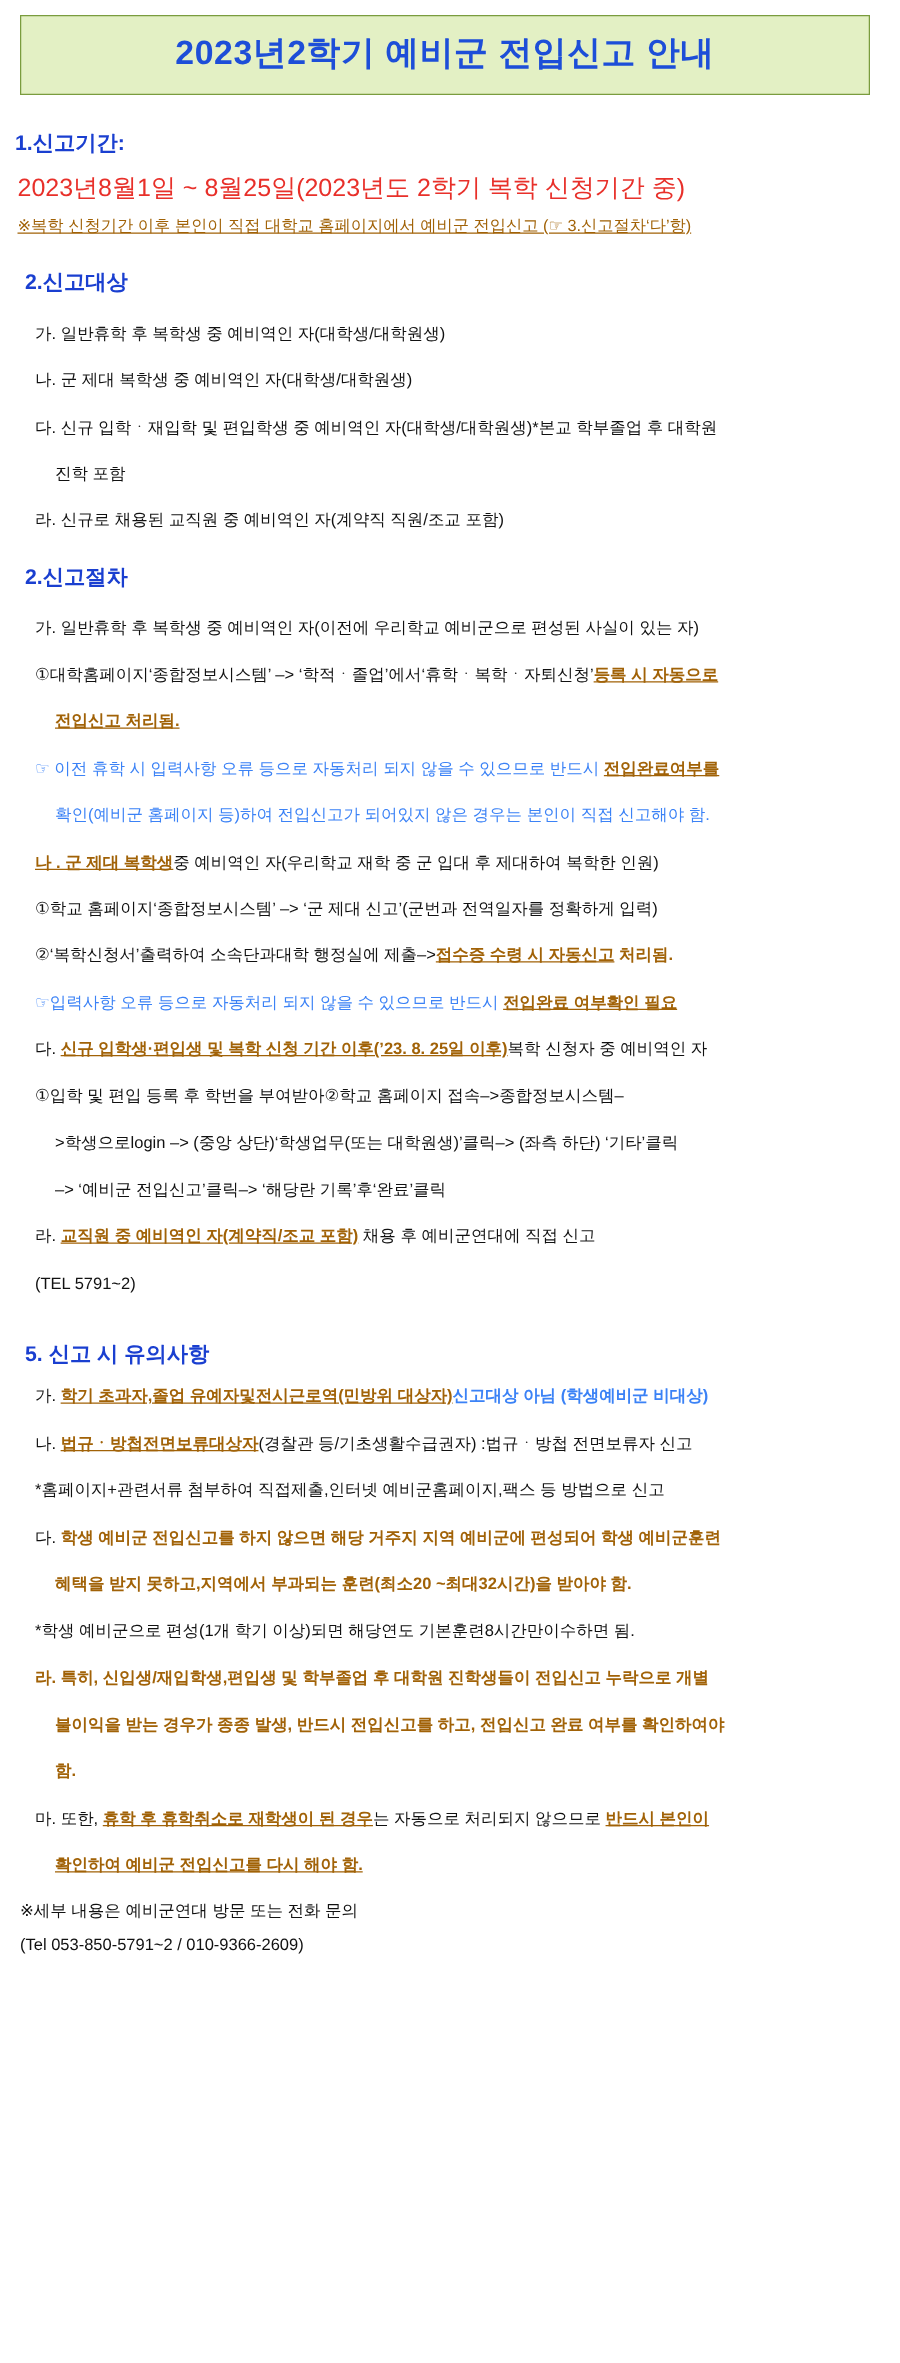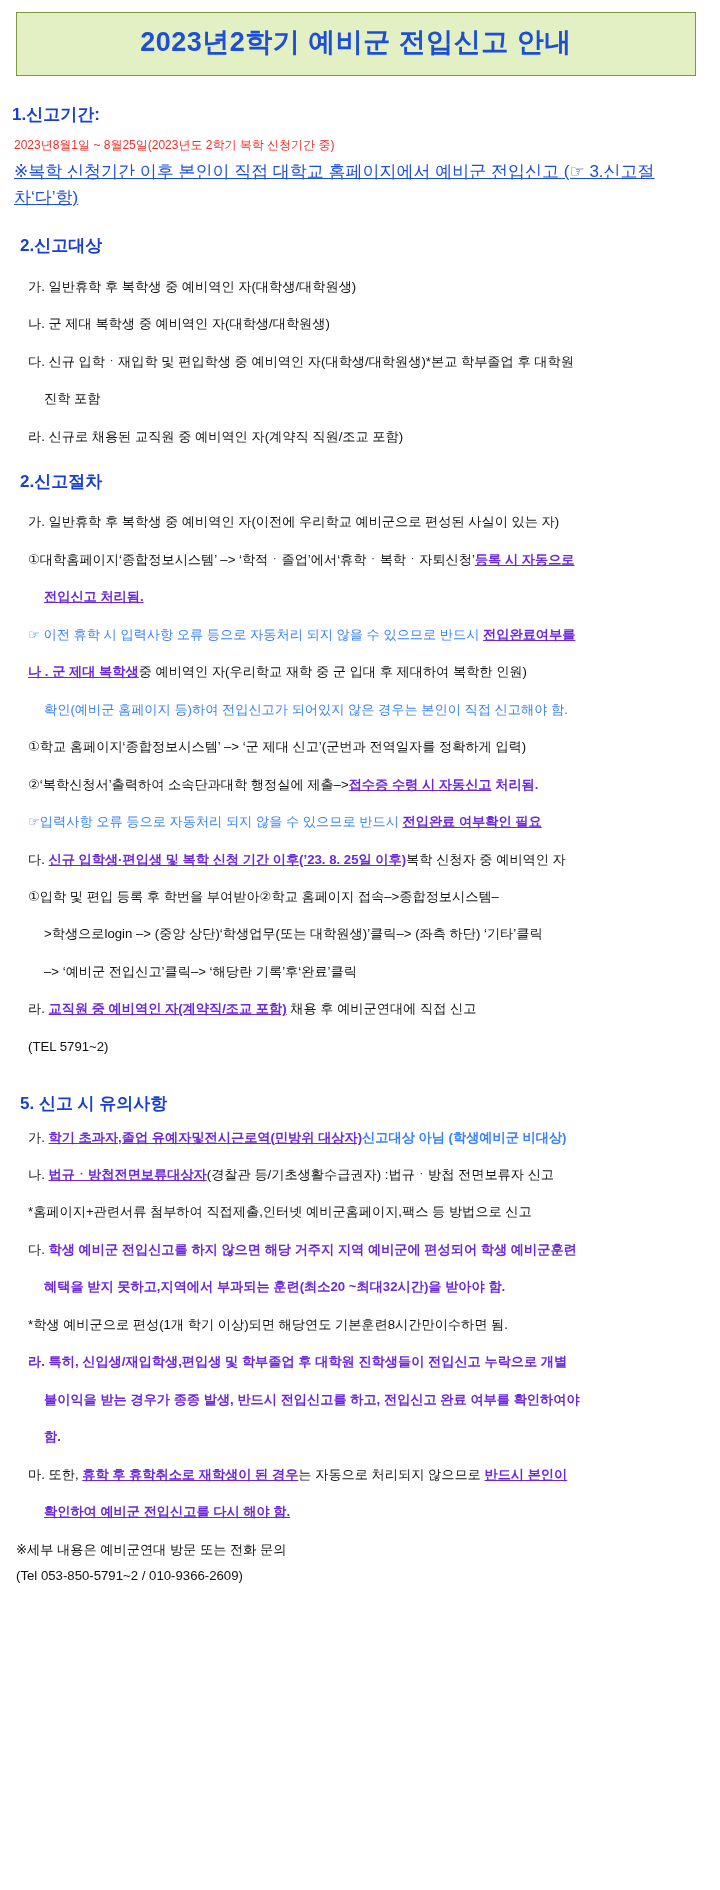--- a/index.html
+++ b/index.html
@@ -49,35 +49,35 @@
   .line {
     margin: 17px 0;
     padding-left: 4px;
   }
   .line.ind1 { padding-left: 18px; }
   .line.ind2 { padding-left: 34px; }
   .gap-sm { margin-top: 10px; }
   .gap-md { margin-top: 16px; }
   .gap-lg { margin-top: 22px; }
 
-  .red { color: #6d28d9; }
+  .red { color: #a16207; }
   .blue { color: #3b82f6; }
   .black { color: #111111; }
   .bold { font-weight: bold; }
   .u { text-decoration: underline; }
 
   .period-line {
     color: #e8302a;
-    font-size: 12px;
+    font-size: 20px;
     padding-left: 4px;
     margin: 6px 0 4px 0;
   }
   .note-line {
-    color: #1d4ed8;
-    font-size: 17px;
+    color: #a16207;
+    font-size: 13px;
     padding-left: 4px;
     text-decoration: underline;
   }
   .tail {
     margin-top: 10px;
     padding-left: 6px;
     color: #111111;
   }
   .tail .t2 { margin-top: 6px; }
 </style>
@@ -104,25 +104,25 @@
   <div class="sec-head indent gap-lg">2.신고절차</div>
 
   <div class="line ind1 black">가. 일반휴학 후 복학생 중 예비역인 자(이전에 우리학교 예비군으로 편성된 사실이 있는 자)</div>
   <div class="line ind1">
     <span class="black">①대학홈페이지‘종합정보시스템’ –&gt; ‘학적ㆍ졸업’에서‘휴학ㆍ복학ㆍ자퇴신청’</span><span class="red bold u">등록 시 자동으로</span>
   </div>
   <div class="line ind2 red bold u">전입신고 처리됨.</div>
   <div class="line ind1">
     <span class="blue">☞ 이전 휴학 시 입력사항 오류 등으로 자동처리 되지 않을 수 있으므로 반드시 </span><span class="red bold u">전입완료여부를</span>
   </div>
+  <div class="line ind2 blue">확인(예비군 홈페이지 등)하여 전입신고가 되어있지 않은 경우는 본인이 직접 신고해야 함.</div>
+
   <div class="line ind1 gap-md">
     <span class="red bold u">나 . 군 제대 복학생</span><span class="black">중 예비역인 자(우리학교 재학 중 군 입대 후 제대하여 복학한 인원)</span>
   </div>
-
-  <div class="line ind2 blue">확인(예비군 홈페이지 등)하여 전입신고가 되어있지 않은 경우는 본인이 직접 신고해야 함.</div>
   <div class="line ind1 black">①학교 홈페이지‘종합정보시스템’ –&gt; ‘군 제대 신고’(군번과 전역일자를 정확하게 입력)</div>
   <div class="line ind1">
     <span class="black">②‘복학신청서’출력하여 소속단과대학 행정실에 제출–&gt;</span><span class="red bold u">접수증 수령 시 자동신고</span><span class="red bold"> 처리됨.</span>
   </div>
   <div class="line ind1">
     <span class="blue">☞입력사항 오류 등으로 자동처리 되지 않을 수 있으므로 반드시 </span><span class="red bold u">전입완료 여부확인 필요</span>
   </div>
 
   <div class="line ind1 gap-md">
     <span class="black">다. </span><span class="red bold u">신규 입학생·편입생 및 복학 신청 기간 이후(’23. 8. 25일 이후)</span><span class="black">복학 신청자 중 예비역인 자</span>

